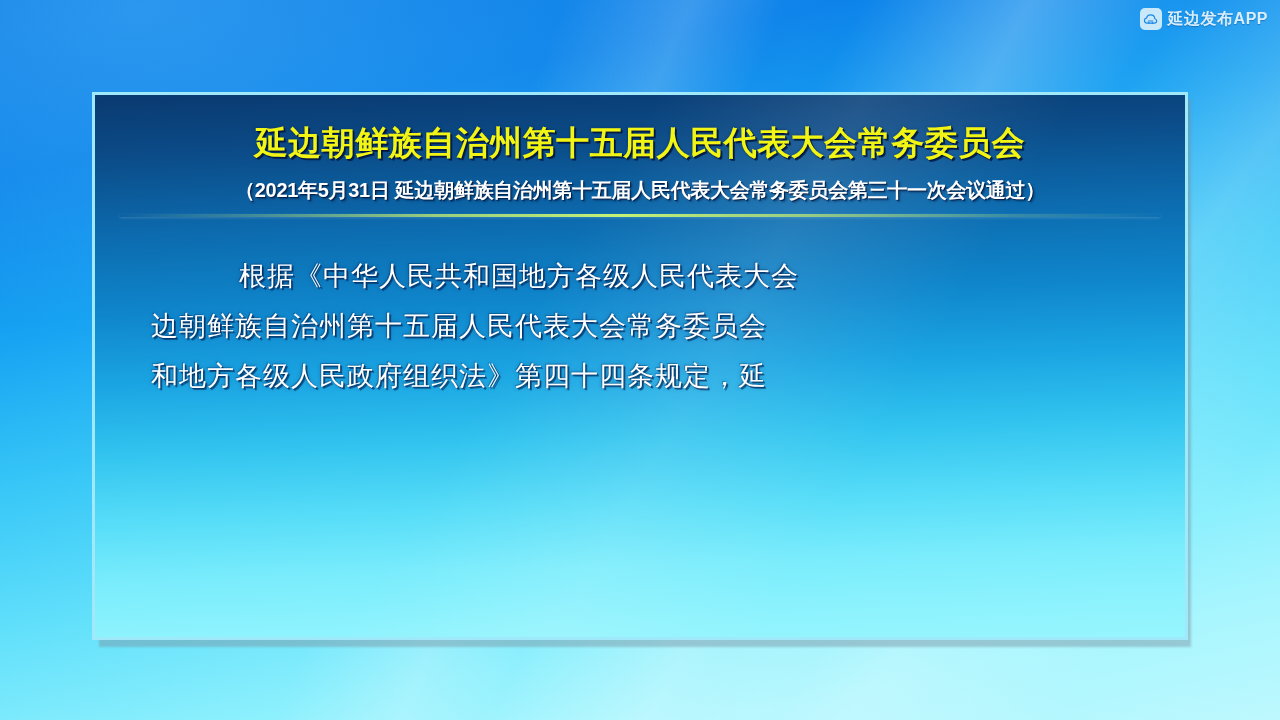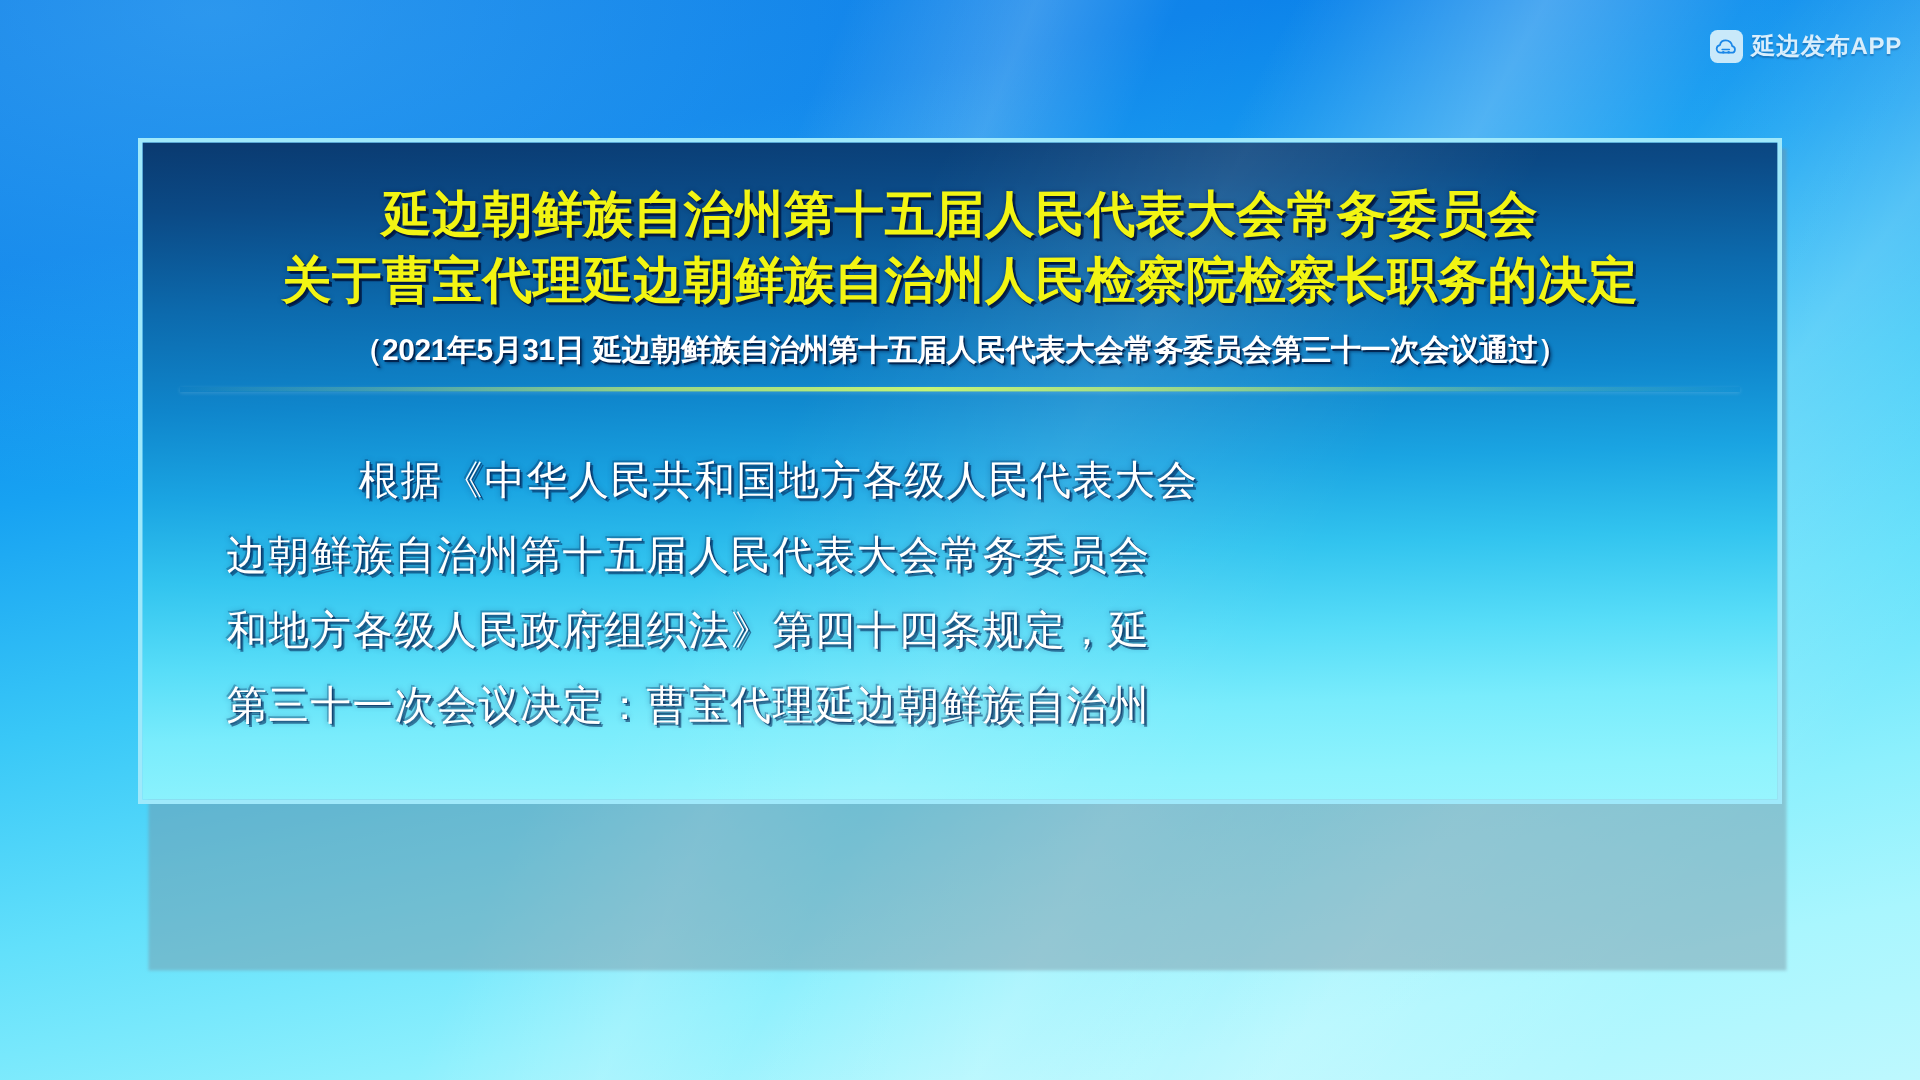--- a/index.html
+++ b/index.html
@@ -51,21 +51,21 @@
     width: 70%;
     height: 70%;
     background: radial-gradient(ellipse at 30% 30%, rgba(120,215,255,0.30) 0%, rgba(120,215,255,0.0) 65%);
     pointer-events: none;
   }
 
   
   .watermark {
     position: absolute;
     right: 12px;
-    top: 20px;
+    top: 8px;
     display: flex;
     align-items: center;
     gap: 6px;
     z-index: 40;
   }
   .wm-logo {
     width: 22px;
     height: 22px;
     border-radius: 5px;
     background: #d8f0fb;
@@ -90,21 +90,21 @@
     width: 1092px;
     height: 548px;
     background: rgba(120,145,160,0.45);
     filter: blur(1px);
   }
   .panel {
     position: absolute;
     left: 92px;
     top: 92px;
     width: 1096px;
-    height: 444px;
+    height: 548px;
     box-sizing: border-box;
     border: 3px solid #9fe9fb;
     background: linear-gradient(178deg,
         #0a3a70 0%,
         #0b4a86 10%,
         #0c6aad 24%,
         #0f86cc 38%,
         #1aa4e2 50%,
         #32c4ef 62%,
         #57ddf8 74%,
@@ -220,29 +220,27 @@
     <span class="wm-text">延边发布APP</span>
   </div>
 
   <div class="panel-shadow"></div>
   <div class="panel">
     <div class="panel-sheen"></div>
     <div class="panel-inner">
 
       <div class="title-block">
         <div class="title-line">延边朝鲜族自治州第十五届人民代表大会常务委员会</div>
-        <div class="title-line">关于曹宝代理延边朝鲜族自治州人民检察院检察长职务的决定</div>
         <div class="subtitle-line">（2021年5月31日  延边朝鲜族自治州第十五届人民代表大会常务委员会第三十一次会议通过）</div>
       </div>
 
       <div class="divider"></div>
 
       <div class="body-block">
         <div class="body-line indent">根据《中华人民共和国地方各级人民代表大会</div>
         <div class="body-line">边朝鲜族自治州第十五届人民代表大会常务委员会</div>
         <div class="body-line">和地方各级人民政府组织法》第四十四条规定，延</div>
-        <div class="body-line">第三十一次会议决定：曹宝代理延边朝鲜族自治州</div>
       </div>
 
     </div>
   </div>
 
 </div>
 
 </body></html>

